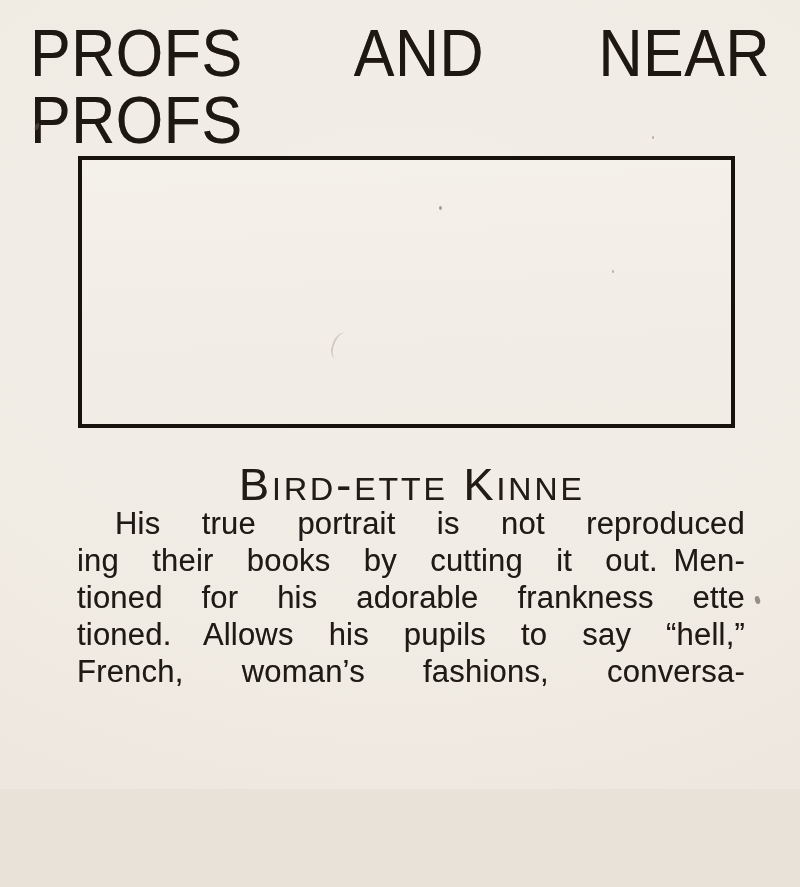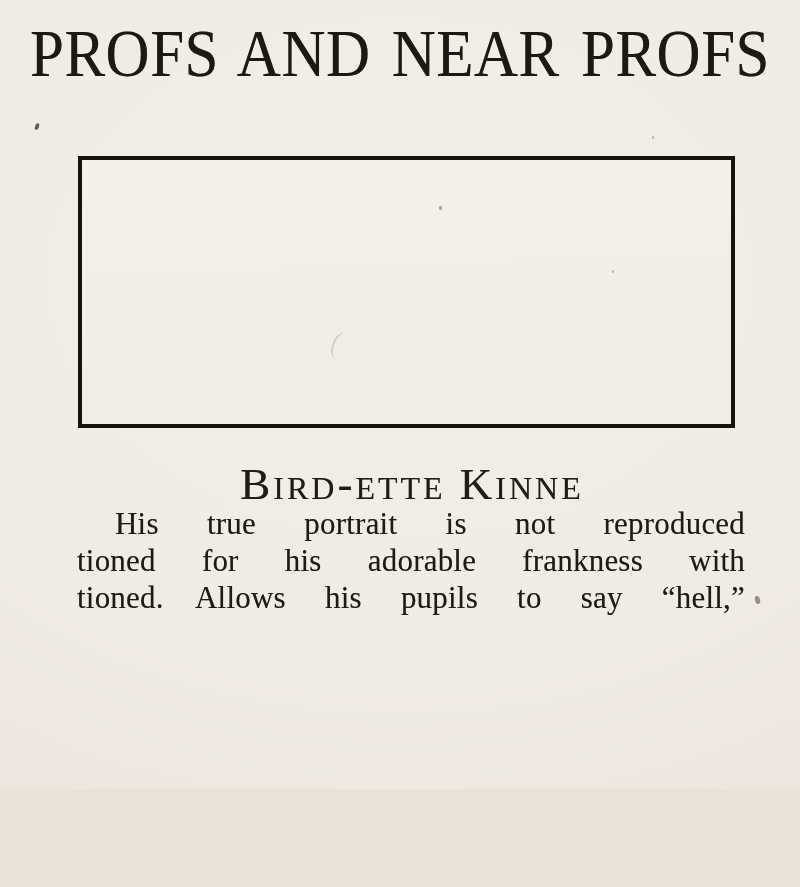--- a/index.html
+++ b/index.html
@@ -5,21 +5,21 @@
   html, body {
     margin: 0;
     padding: 0;
     background: #e8e2d9;
   }
   .page {
     position: relative;
     width: 800px;
     height: 789px;
     overflow: hidden;
-    font-family: Liberation Serif, serif;
+    font-family: Liberation Sans, sans-serif;
     color: #201b16;
     background:
       radial-gradient(ellipse 120% 90% at 50% 35%, #f3efe8 0%, #f0ebe3 55%, #ebe5dc 100%);
   }
   
   .title {
     position: absolute;
     top: 20px;
     left: 30px;
     right: 30px;
@@ -152,19 +152,21 @@
     <div class="frame-dot"></div>
     <div class="frame-dot b"></div>
   </div>
 
   <div class="speck c"></div>
 
   <p class="caption">Bird-ette Kinne</p>
 
   <div class="paragraph">
     <div class="line first">His true portrait is not reproduced</div>
-    <div class="line">tioned for his adorable frankness with</div>
+    <div class="line">ing their books by cutting it out. Men-</div>
+    <div class="line">tioned for his adorable frankness ette</div>
     <div class="line">tioned.  Allows his pupils to say “hell,”</div>
+    <div class="line">French, woman’s fashions, conversa-</div>
   </div>
 
   <div class="speck b"></div>
 
 </div>
 
 </body></html>

